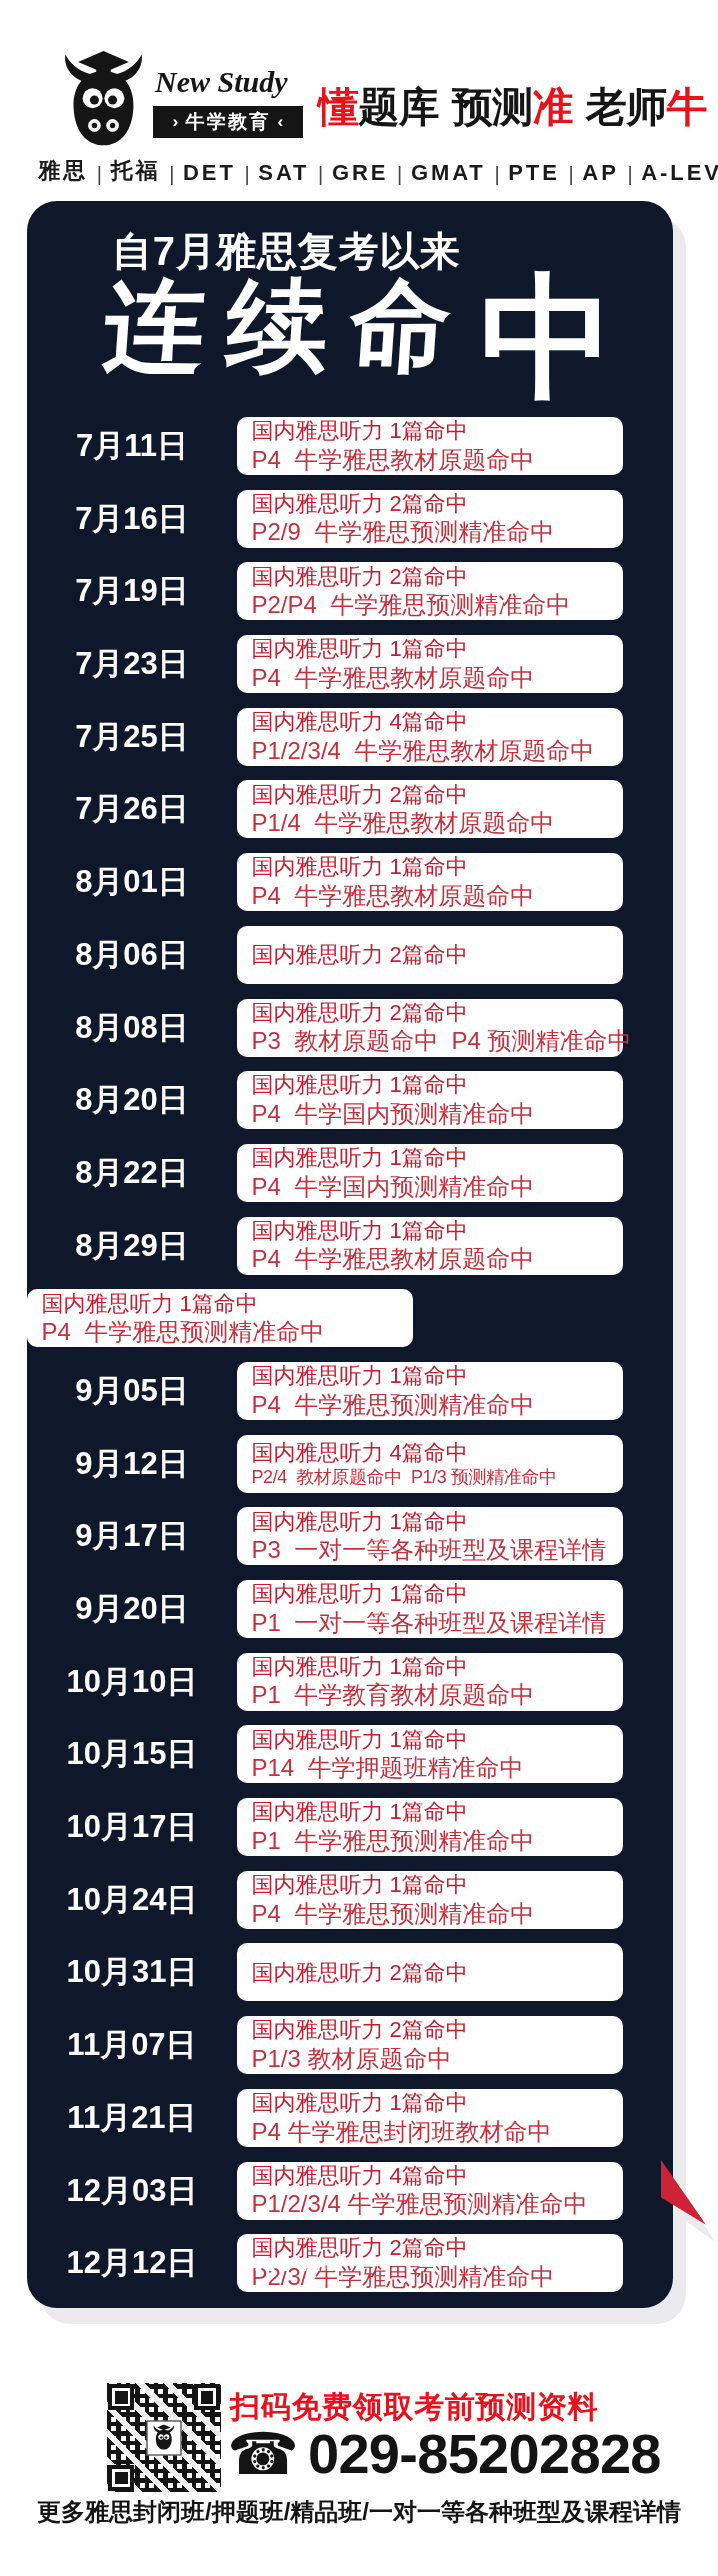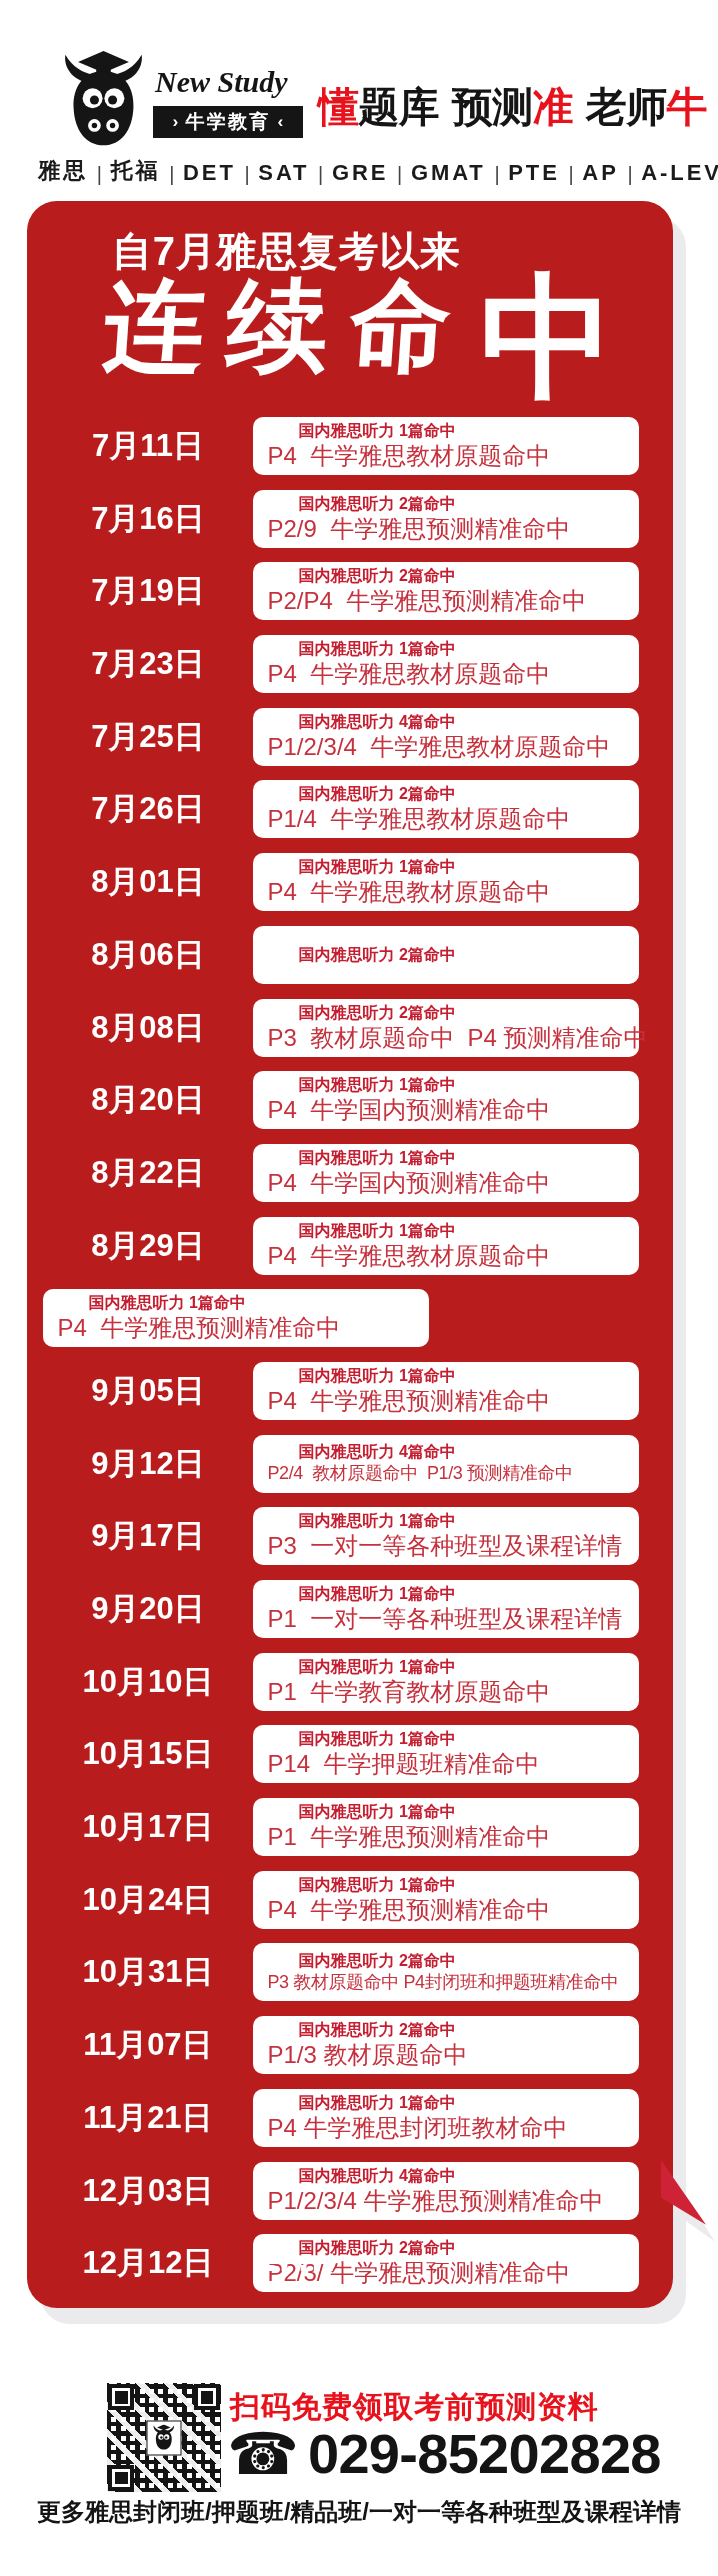--- a/index.html
+++ b/index.html
@@ -17,35 +17,35 @@
   .slogan{position:absolute;left:318px;top:87px;display:flex;align-items:flex-start;
           font-size:41px;font-weight:900;letter-spacing:-0.7px;white-space:nowrap;line-height:1;}
   .slogan .red{color:#e8121d;}
   .slogan .black{color:#151515;}
   .slogan .gap{margin-right:13px;}
   .nav{position:absolute;left:0;top:156px;width:100%;display:flex;justify-content:center;align-items:flex-end;margin-left:38px;}
   .nav-item{font-size:22px;font-weight:700;letter-spacing:2.9px;color:#1b1b1b;white-space:nowrap;}
   .nav-sep{margin:0 8.7px;font-size:20px;font-weight:400;color:#444;}
 
   
-  .card{position:absolute;left:27px;top:201px;width:646px;height:2107px;background:#b91c1c;
+  .card{position:absolute;left:27px;top:201px;width:646px;height:2107px;background:#0f172a;
         border-radius:30px;box-shadow:13px 16px 0 #ebebee;z-index:2;}
   .card-subtitle{position:absolute;left:85px;top:23px;font-size:40px;font-weight:900;color:#fff;
                  letter-spacing:0.7px;white-space:nowrap;}
   .title-head{position:absolute;left:77px;top:75px;font-size:101px;font-weight:900;color:#fff;
               line-height:1;letter-spacing:22px;white-space:nowrap;transform:skewX(-4deg);}
   .title-tail{position:absolute;left:453px;top:69px;font-size:135px;font-weight:900;color:#fff;
               line-height:1;white-space:nowrap;}
 
   .rows{position:absolute;left:0;top:215px;width:100%;display:flex;flex-direction:column;gap:12.7px;}
-  .row{display:flex;align-items:center;height:60px;padding-left:16px;}
+  .row{display:flex;align-items:center;height:60px;}
   .date{width:210px;text-align:center;font-size:31px;font-weight:700;color:#fff;white-space:nowrap;}
   .box{width:386px;height:58px;background:#fff;border-radius:10px;box-sizing:border-box;
        padding:5px 2.9px 5px 14.5px;display:flex;flex-direction:column;justify-content:center;}
-  .box-title{font-size:16px;font-weight:700;color:#c41f31;line-height:1.25;white-space:pre;margin-left:31px;}
+  .box-title{font-size:22px;font-weight:400;color:#c41f31;line-height:1.25;white-space:pre;}
   .box-detail{font-size:24px;font-weight:400;color:#c5323e;line-height:1.25;white-space:pre;}
   .box-detail.tight{font-size:18px;letter-spacing:-0.4px;}
 
   .ellipsis{position:absolute;left:224px;top:2036px;font-size:41px;font-weight:900;color:#fff;
             letter-spacing:4.3px;line-height:1;}
 
   
   .tail-shadow{position:absolute;left:670px;top:2171px;width:45px;height:77px;background:#ebebee;
                clip-path:polygon(0 0,100% 92%,0 50%);z-index:1;}
   .tail{position:absolute;left:661px;top:2160px;width:45px;height:72px;background:#ce2336;
@@ -294,21 +294,20 @@
     <div class="box">
       <div class="box-title">国内雅思听力 1篇命中</div>
       <div class="box-detail">P4  牛学雅思预测精准命中</div>
     </div>
   </div>
 
   <div class="row">
     <div class="date">10月31日</div>
     <div class="box">
       <div class="box-title">国内雅思听力 2篇命中</div>
-      <div class="box-detail tight">P3 教材原题命中 P4封闭班和押题班精准命中</div>
     </div>
   </div>
 
   <div class="row">
     <div class="date">11月07日</div>
     <div class="box">
       <div class="box-title">国内雅思听力 2篇命中</div>
       <div class="box-detail">P1/3 教材原题命中</div>
     </div>
   </div>

